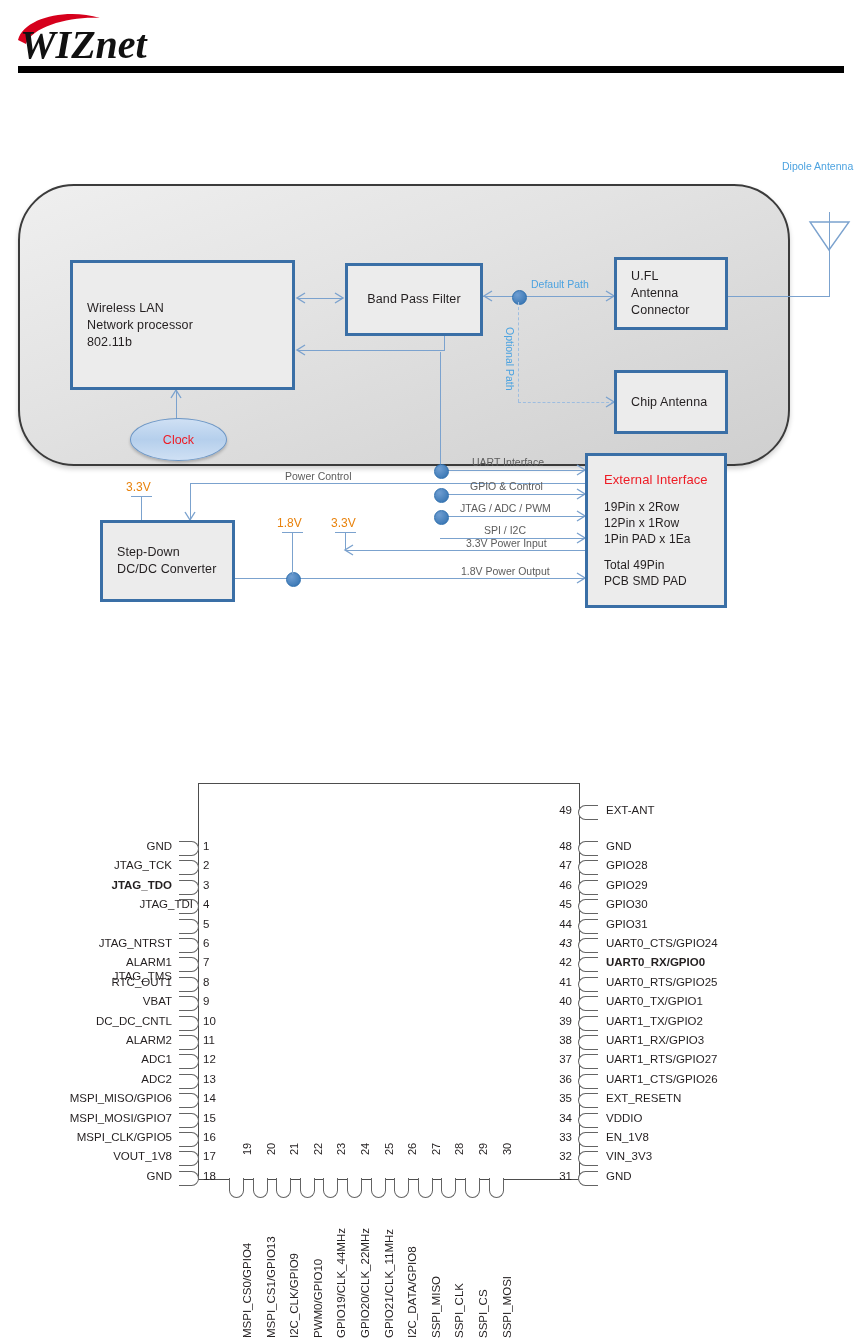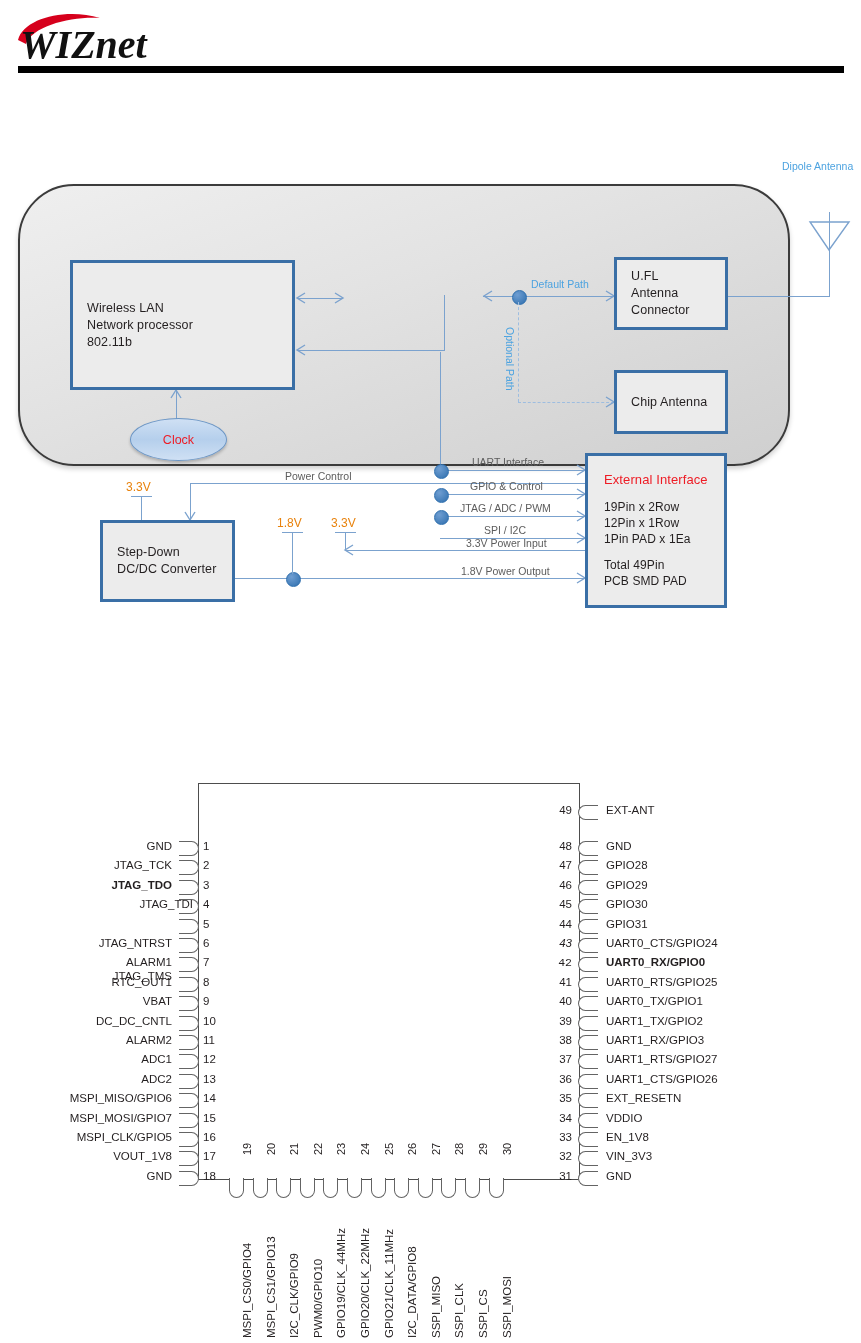--- a/index.html
+++ b/index.html
@@ -154,20 +154,23 @@
   </svg>
 
   <div class="abs blk" id="blk-wlan">
     <div class="tx">
       <div>Wireless LAN</div>
       <div>Network processor</div>
       <div>802.11b</div>
     </div>
   </div>
 
+  <div class="abs blk center" id="blk-bpf">
+    <div class="tx">Band Pass Filter</div>
+  </div>
 
   <div class="abs blk" id="blk-ufl">
     <div class="tx">
       <div>U.FL</div>
       <div>Antenna</div>
       <div>Connector</div>
     </div>
   </div>
 
   <div class="abs blk" id="blk-chipant">
@@ -288,21 +291,21 @@
       <div class="pad-h pad-r" style="left: 578px; top: 139.2px;"></div>
       <div class="pnum" style="left: 550px; top: 138.2px; width: 22px; text-align: right;">45</div>
       <div class="pname" style="left: 606px; top: 138.2px;">GPIO30</div>
       <div class="pad-h pad-r" style="left: 578px; top: 158.6px;"></div>
       <div class="pnum" style="left: 550px; top: 157.6px; width: 22px; text-align: right;">44</div>
       <div class="pname" style="left: 606px; top: 157.6px;">GPIO31</div>
       <div class="pad-h pad-r" style="left: 578px; top: 178px;"></div>
       <div class="pnum" style="left: 550px; top: 177px; width: 22px; text-align: right; font-style: italic;">43</div>
       <div class="pname" style="left: 606px; top: 177px;">UART0_CTS/GPIO24</div>
       <div class="pad-h pad-r" style="left: 578px; top: 197.4px;"></div>
-      <div class="pnum" style="left: 550px; top: 196.4px; width: 22px; text-align: right; font-family: Liberation Mono, monospace;">42</div>
+      <div class="pnum" style="left: 550px; top: 196.4px; width: 22px; text-align: right;">42</div>
       <div class="pname" style="left: 606px; top: 196.4px; font-weight: bold;">UART0_RX/GPIO0</div>
       <div class="pad-h pad-r" style="left: 578px; top: 216.8px;"></div>
       <div class="pnum" style="left: 550px; top: 215.8px; width: 22px; text-align: right;">41</div>
       <div class="pname" style="left: 606px; top: 215.8px;">UART0_RTS/GPIO25</div>
       <div class="pad-h pad-r" style="left: 578px; top: 236.2px;"></div>
       <div class="pnum" style="left: 550px; top: 235.2px; width: 22px; text-align: right;">40</div>
       <div class="pname" style="left: 606px; top: 235.2px;">UART0_TX/GPIO1</div>
       <div class="pad-h pad-r" style="left: 578px; top: 255.6px;"></div>
       <div class="pnum" style="left: 550px; top: 254.6px; width: 22px; text-align: right;">39</div>
       <div class="pname" style="left: 606px; top: 254.6px;">UART1_TX/GPIO2</div>

